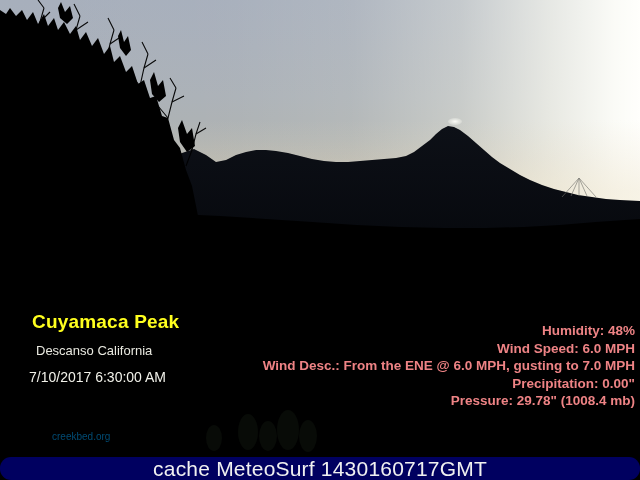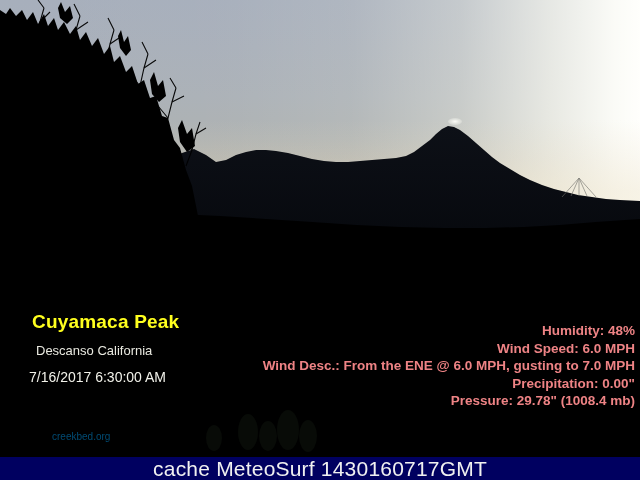--- a/index.html
+++ b/index.html
@@ -141,20 +141,21 @@
     left: 0; top: 457px;
     width: 640px; height: 23px;
     background: #000060;
     color: #f0f0f0;
     font-size: 21px;
     line-height: 23px;
     text-align: center;
     letter-spacing: 0.2px;
     white-space: nowrap;
     overflow: hidden;
+    border-radius: 11px;
   }
 </style>
 </head>
 <body>
 
 <div id="screen">
 
   <div id="photo">
 
     <div class="sky-base"></div>
@@ -254,21 +255,21 @@
           <ellipse cx="308" cy="436" rx="9" ry="16"></ellipse>
           <ellipse cx="214" cy="438" rx="8" ry="13"></ellipse>
         </g>
       </svg>
     </div>
 
     <div class="cam-title">Cuyamaca Peak</div>
 
     <div class="cam-place">Descanso California</div>
 
-    <div class="cam-time">7/16/2017 6:30:00 AM</div>
+    <div class="cam-time">7/10/2017 6:30:00 AM</div>
 
     <div class="watermark">creekbed.org</div>
 
     <div id="weather">
       <div>Humidity: 48%</div>
       <div>Wind Speed: 6.0 MPH</div>
       <div>Wind Desc.: From the ENE @ 6.0 MPH, gusting to 7.0 MPH</div>
       <div>Precipitation: 0.00"</div>
       <div>Pressure: 29.78" (1008.4 mb)</div>
     </div>

